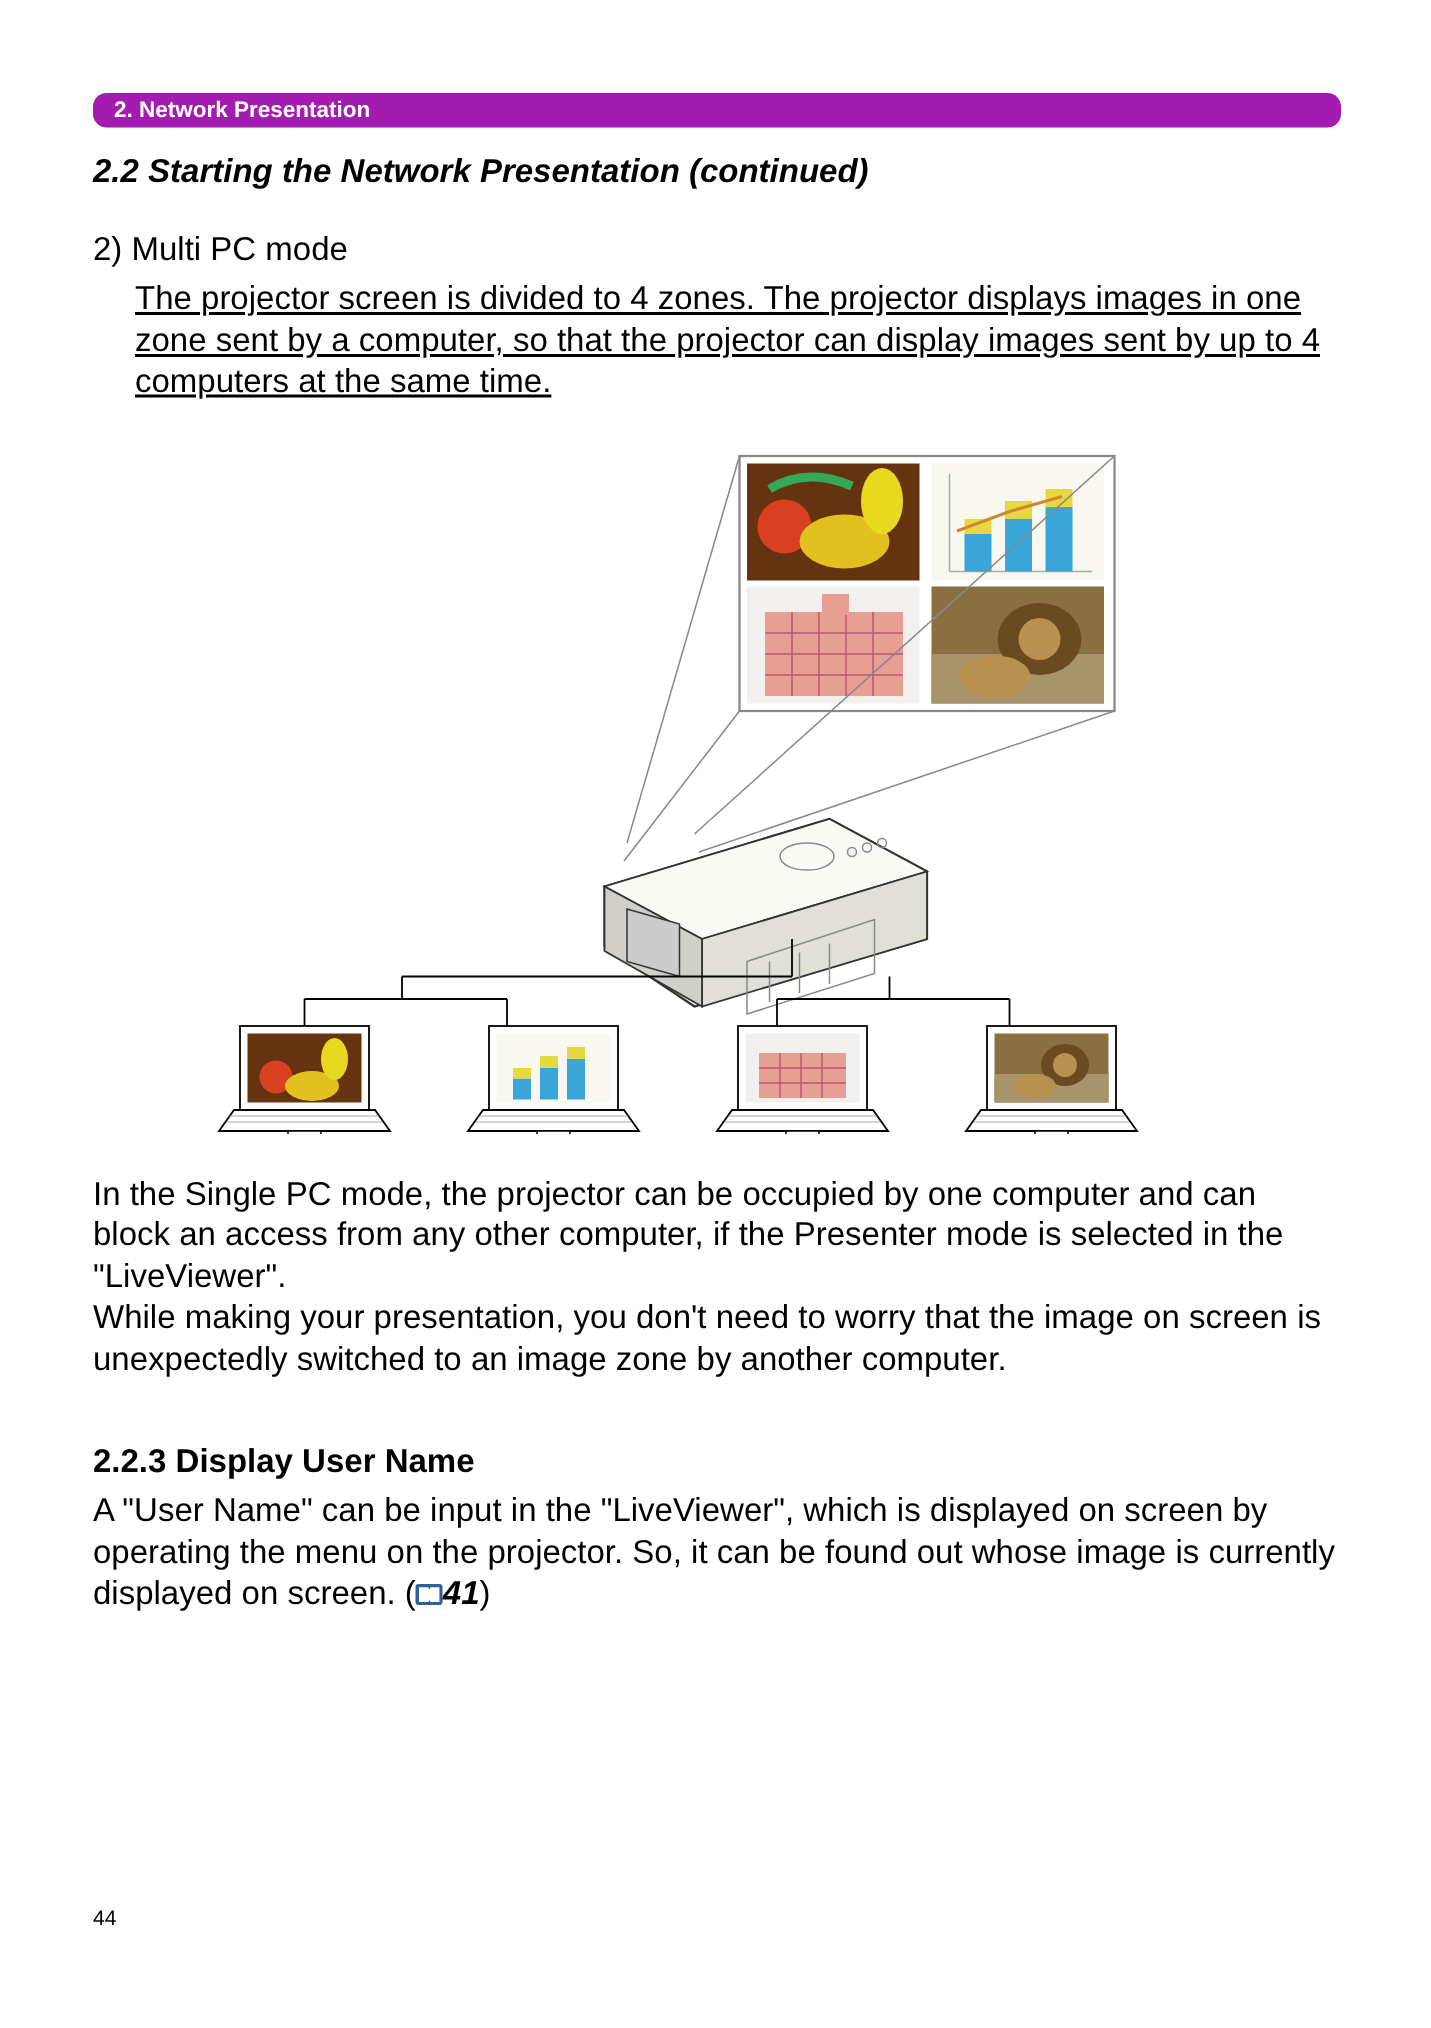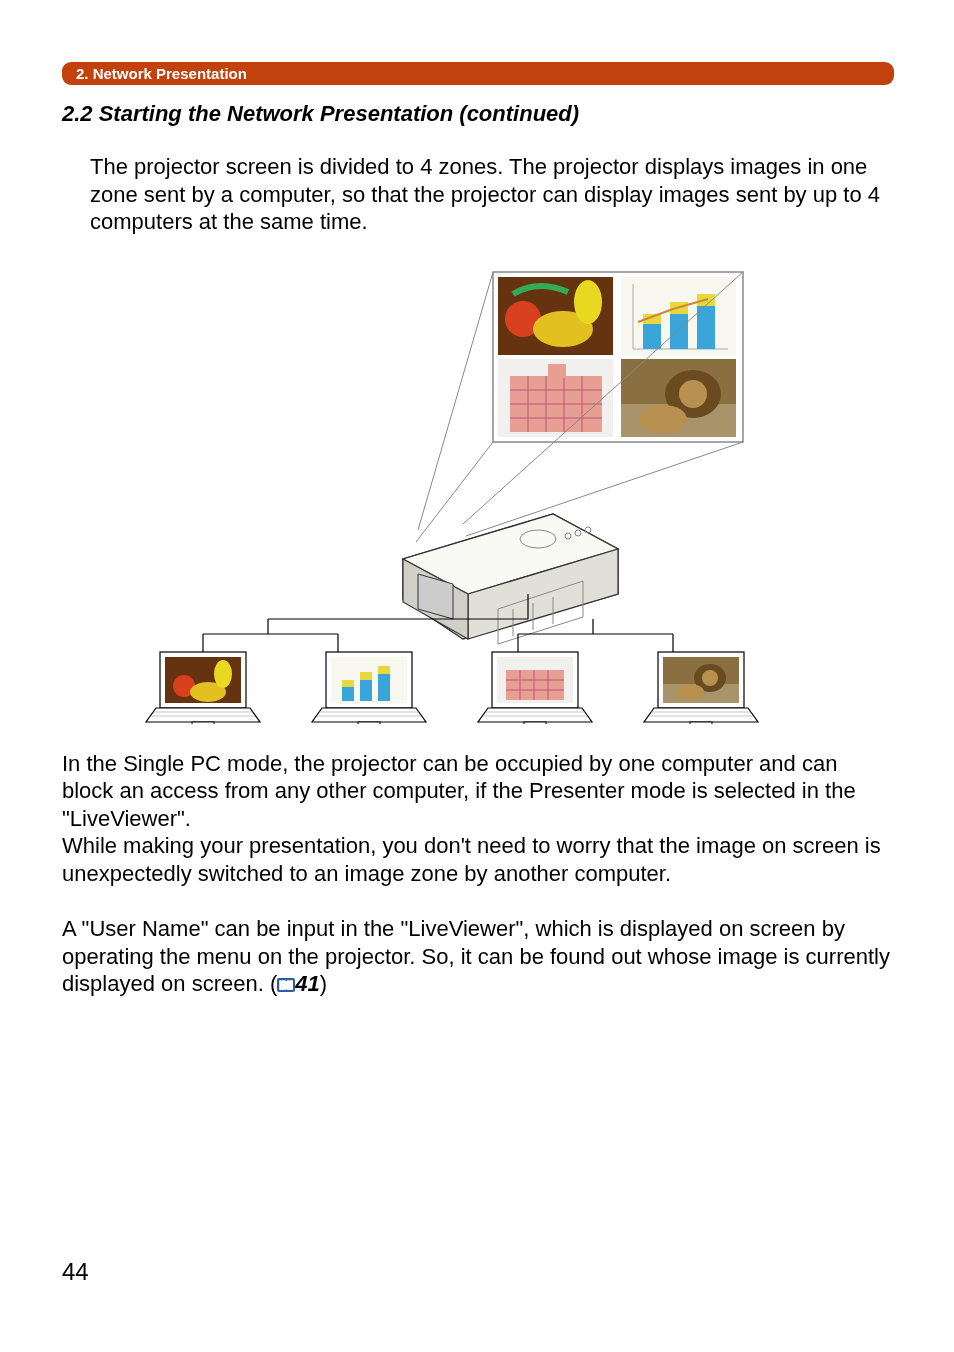--- a/index.html
+++ b/index.html
@@ -8,21 +8,21 @@
       height: 1352px;
       background: #ffffff;
       font-family: Arial, Helvetica, sans-serif;
       color: #000000;
       position: relative;
     }
     .page {
       padding: 62px 60px 40px 62px;
     }
     .header-bar {
-      background: #c2410c;
+      background: #a21caf;
       border-radius: 9px;
       padding: 3px 14px;
       color: #ffffff;
       font-weight: bold;
       font-size: 15px;
       margin-bottom: 16px;
     }
     .section-title {
       font-style: italic;
       font-weight: bold;
@@ -30,20 +30,21 @@
       margin-bottom: 26px;
     }
     .item-label {
       font-size: 22px;
       margin-bottom: 6px;
     }
     .body-text {
       font-size: 22px;
       line-height: 1.25;
       margin-left: 28px;
+      text-decoration: underline;
     }
     .body-text-block {
       font-size: 22px;
       line-height: 1.25;
     }
     .figure-area {
       margin: 28px 0 26px 0;
       display: flex;
       justify-content: center;
     }
@@ -75,31 +76,32 @@
       clip-path: polygon(0 0, 45% 0, 50% 15%, 55% 0, 100% 0, 100% 100%, 55% 100%, 50% 85%, 45% 100%, 0 100%);
     }
     .ref-num {
       font-style: italic;
       font-weight: bold;
     }
     .page-number {
       position: absolute;
       bottom: 66px;
       left: 62px;
-      font-size: 24px;
+      font-size: 14px;
     }
   </style>
 </head>
 <body>
 
 <div class="page">
   <div class="header-bar">2. Network Presentation</div>
 
   <div class="section-title">2.2 Starting the Network Presentation (continued)</div>
 
+  <div class="item-label">2) Multi PC mode</div>
   <div class="body-text">The projector screen is divided to 4 zones. The projector displays images in one zone sent by a computer, so that the projector can display images sent by up to 4 computers at the same time.</div>
 
   <div class="figure-area">
     <svg class="figure-svg" viewBox="0 0 720 460">
 
       <rect x="375" y="8" width="250" height="170" fill="none" stroke="#888" stroke-width="1.5"></rect>
 
       <rect x="380" y="13" width="115" height="78" fill="#663311"></rect>
       <circle cx="405" cy="55" r="18" fill="#d84020"></circle>
       <ellipse cx="445" cy="65" rx="30" ry="18" fill="#e2c020"></ellipse>
@@ -225,18 +227,19 @@
         <rect x="48" y="74" width="14" height="3" fill="#fff" stroke="#000"></rect>
       </g>
     </svg>
   </div>
 
   <div class="body-text-block">In the Single PC mode, the projector can be occupied by one computer and can block an access from any other computer, if the Presenter mode is selected in the "LiveViewer".</div>
   <div class="body-text-block">While making your presentation, you don't need to worry that the image on screen is unexpectedly switched to an image zone by another computer.</div>
 
   <div style="height:28px"></div>
 
+  <div class="subheading">2.2.3 Display User Name</div>
   <div class="body-text-block">
     <span>A "User Name" can be input in the "LiveViewer", which is displayed on screen by operating the menu on the projector. So, it can be found out whose image is currently displayed on screen. (</span><span class="book-icon"></span><span class="ref-num">41</span><span>)</span>
   </div>
 </div>
 
 <div class="page-number">44</div>
 
 </body></html>

